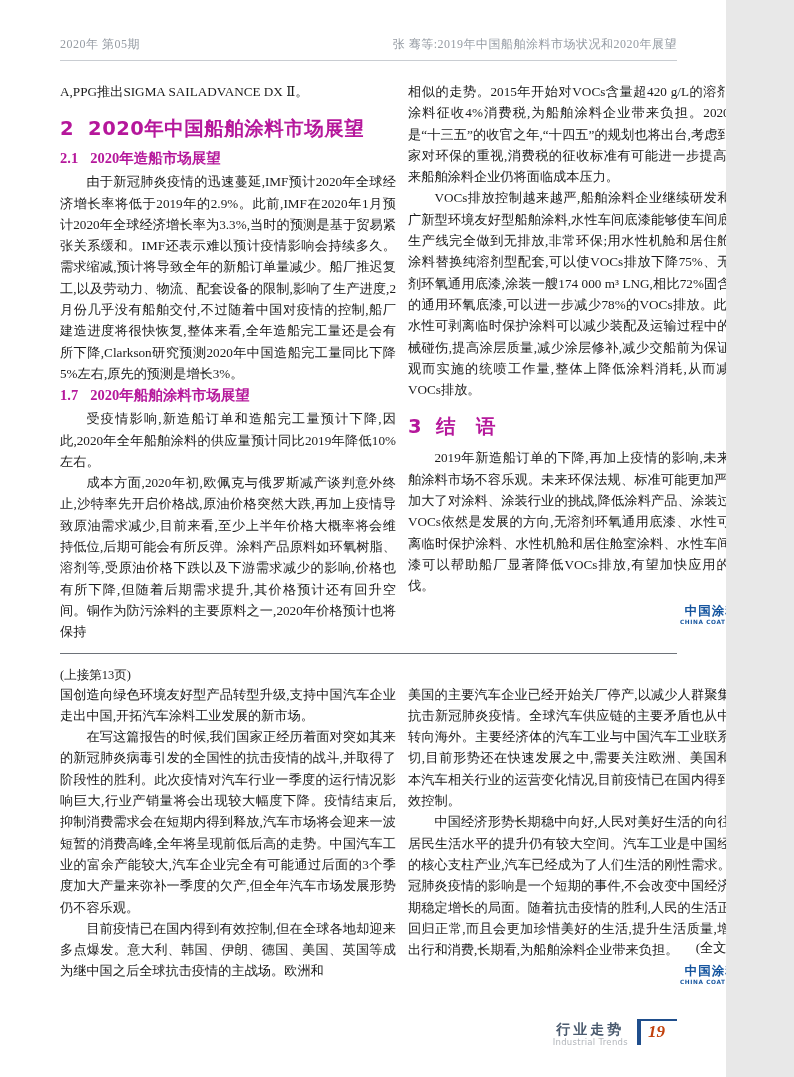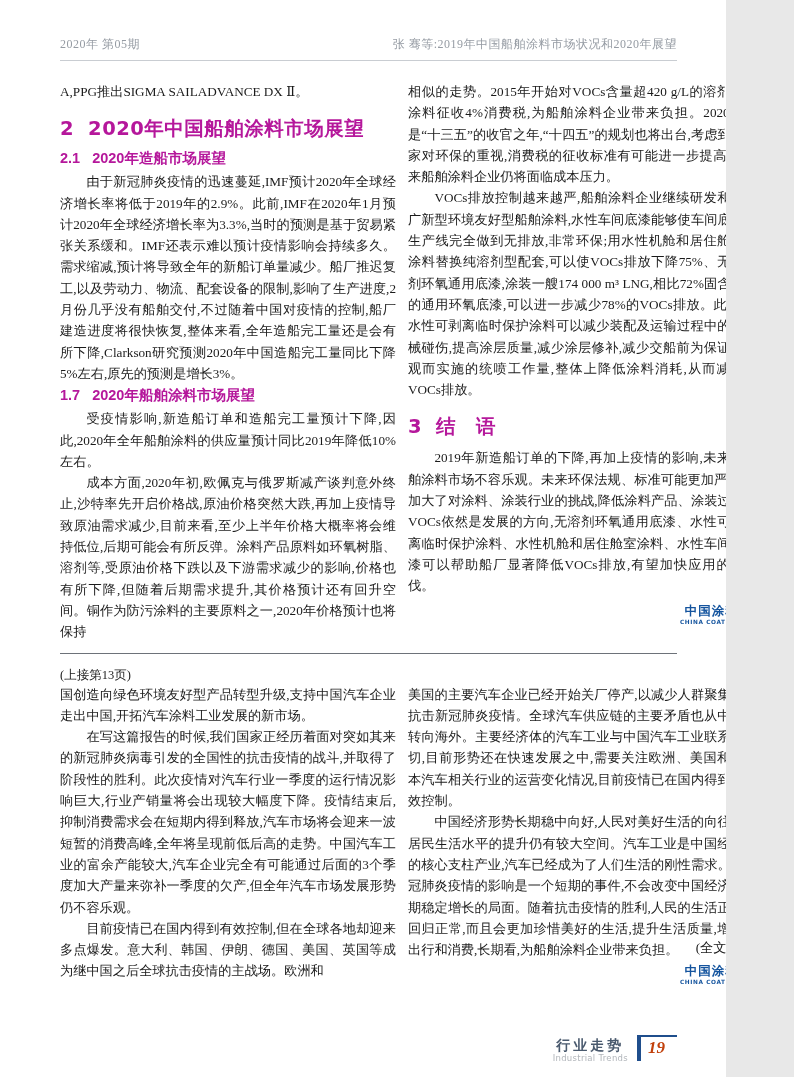--- a/index.html
+++ b/index.html
@@ -26,21 +26,21 @@
   }
   .indent{text-indent:2em;}
   
   .h2{
     font-family:"DejaVu Sans","Liberation Sans",sans-serif;
     color:#b5179b;font-weight:bold;font-size:19.5px;
     margin:13px 0 7px 0;letter-spacing:0.5px;
   }
   .h2 .num{margin-right:14px;}
   .h3{
-    font-family:Liberation Sans, sans-serif;
+    font-family:Liberation Serif, serif;
     color:#b5179b;font-weight:bold;font-size:14.5px;
     margin:2px 0 3px 0;
   }
   .h3 .num{margin-right:12px;}
   
   .logo{ text-align:right;margin-top:5px;line-height:1; }
   .logo-cn{
     color:#14549e;font-weight:bold;font-size:12.5px;letter-spacing:1px;
     font-family:"DejaVu Sans","Liberation Sans",sans-serif;
   }
@@ -48,21 +48,21 @@
   .logo-en{
     color:#14549e;font-size:5.8px;letter-spacing:0.6px;margin-top:2px;
     font-family:"DejaVu Sans","Liberation Sans",sans-serif;font-weight:bold;
   }
   
   .separator{border:none;border-top:1px solid #6d7279;margin:10px 0 0 0;}
   .cont-note{font-size:12.5px;color:#222;margin-top:13px;}
   .end-mark{ text-align:right;margin-top:-21.3px;font-size:13.2px;color:#1b1b1b; }
   
   .footer{
-    position:absolute;right:49px;bottom:14px;
+    position:absolute;right:49px;bottom:30px;
     display:flex;align-items:flex-start;gap:9px;
   }
   .f-txt{text-align:center;padding-top:3px;}
   .f-cn{
     font-family:"DejaVu Sans","Liberation Sans",sans-serif;
     font-weight:bold;font-size:14px;color:#4a5a6e;letter-spacing:3px;line-height:1.1;
   }
   .f-en{font-size:8.5px;color:#b2b6bb;letter-spacing:0.3px;
     font-family:"DejaVu Sans","Liberation Sans",sans-serif;}
   .f-page{

